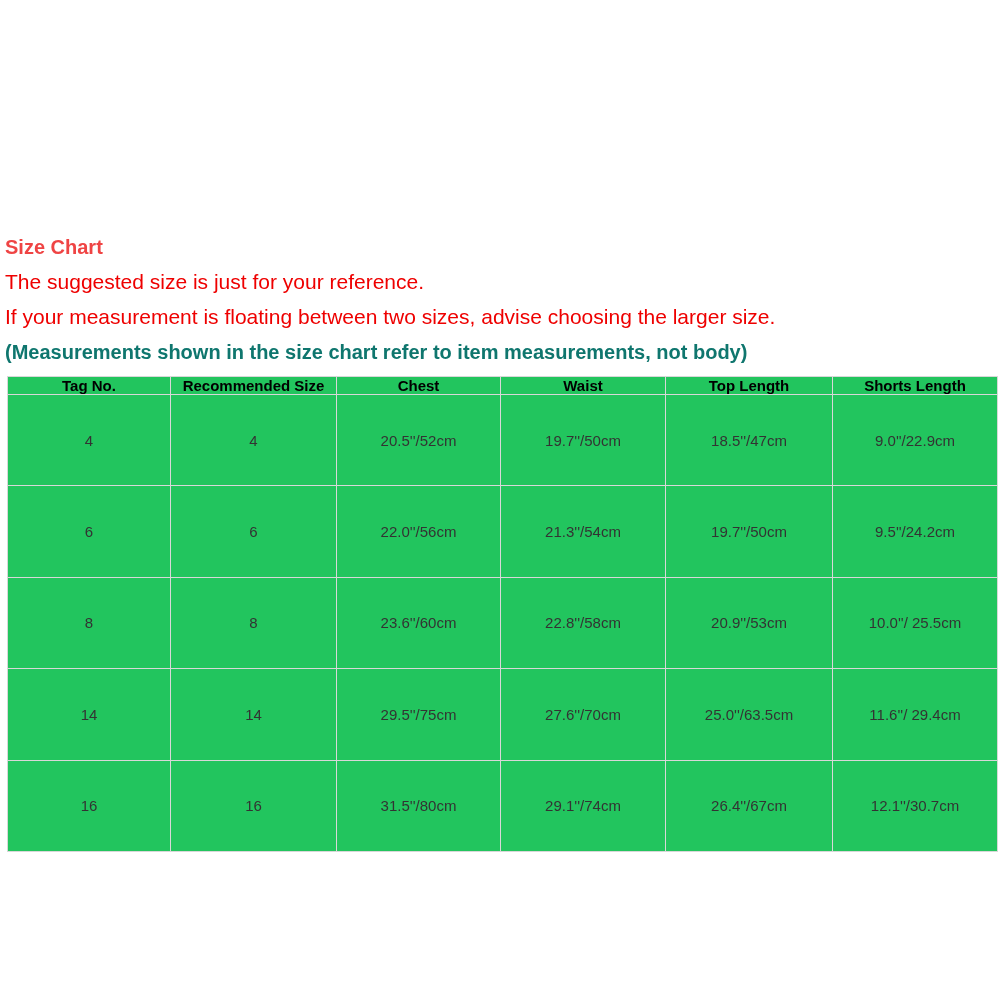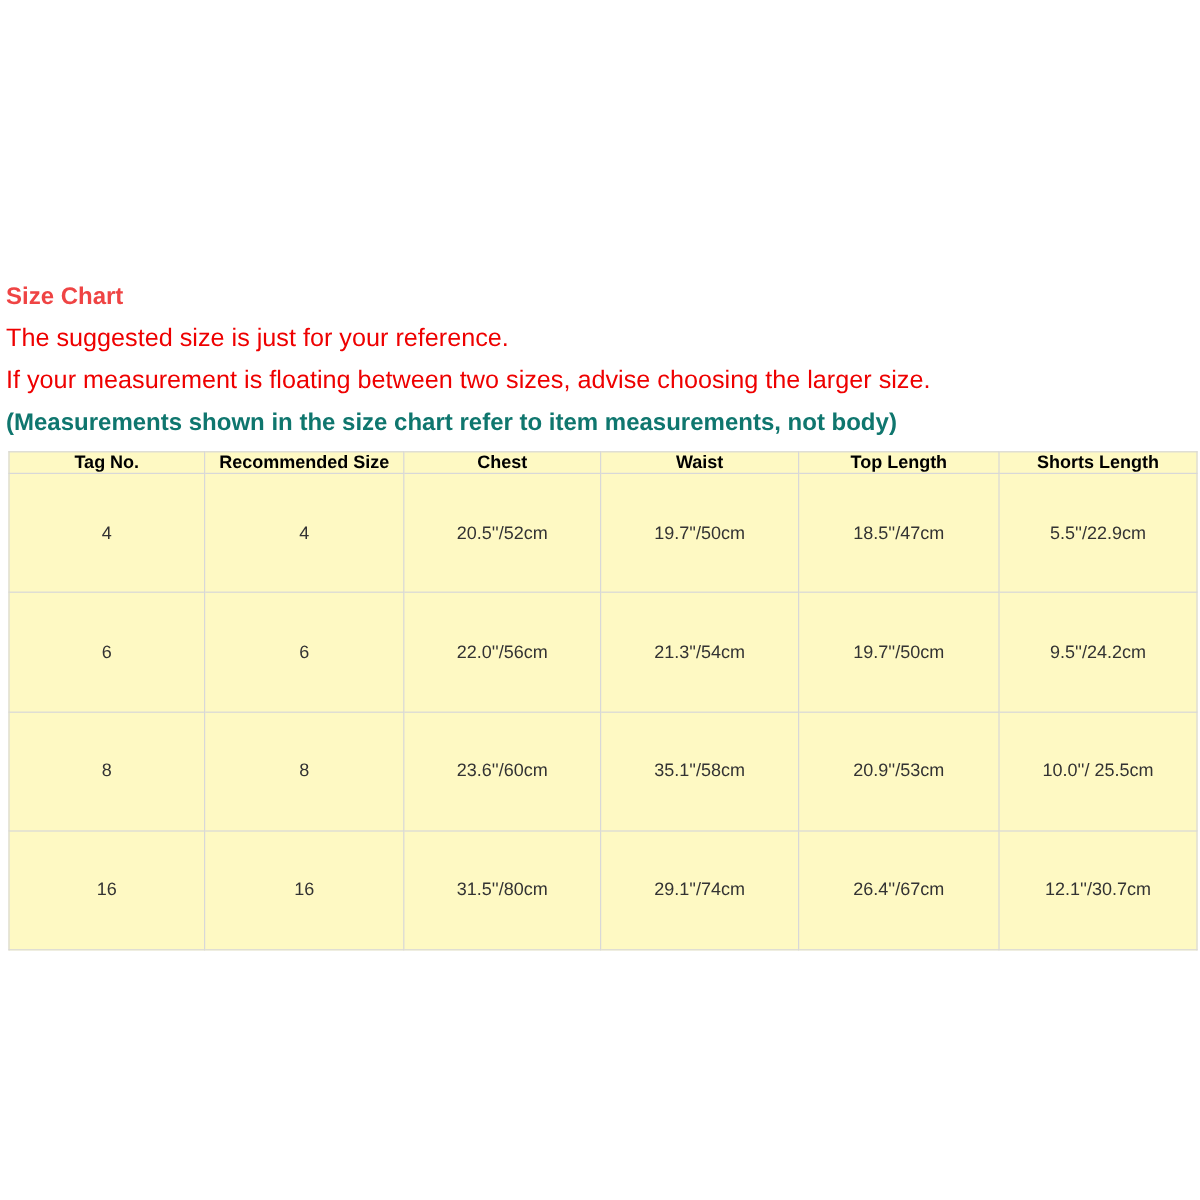--- a/index.html
+++ b/index.html
@@ -33,24 +33,24 @@
     font-weight: normal;
     white-space: nowrap;
   }
   .note.red { color: #ee0000; }
   .note.bold { color: #0f766e; font-weight: bold; font-size: 20px; }
   .size-table {
     position: absolute;
     left: 7px;
     top: 376px;
     width: 990px;
-    height: 416px;
+    height: 476px;
     border-collapse: collapse;
     table-layout: fixed;
-    background: #fef9c3;
+    background: #22c55e;
   }
   .size-table th, .size-table td {
     border: 1px solid #d8d8d8;
     text-align: center;
     vertical-align: middle;
     padding: 0;
     font-size: 15px;
     color: #333333;
     font-family: "Liberation Sans", sans-serif;
   }
@@ -90,37 +90,45 @@
           <th>Shorts Length</th>
         </tr>
       </thead>
     <tbody>
         <tr>
           <td>4</td>
           <td>4</td>
           <td>20.5''/52cm</td>
           <td>19.7''/50cm</td>
           <td>18.5''/47cm</td>
-          <td>5.5''/22.9cm</td>
+          <td>9.0''/22.9cm</td>
         </tr>
         <tr>
           <td>6</td>
           <td>6</td>
           <td>22.0''/56cm</td>
           <td>21.3''/54cm</td>
           <td>19.7''/50cm</td>
           <td>9.5''/24.2cm</td>
         </tr>
         <tr>
           <td>8</td>
           <td>8</td>
           <td>23.6''/60cm</td>
-          <td>35.1''/58cm</td>
+          <td>22.8''/58cm</td>
           <td>20.9''/53cm</td>
           <td>10.0''/ 25.5cm</td>
+        </tr>
+        <tr>
+          <td>14</td>
+          <td>14</td>
+          <td>29.5''/75cm</td>
+          <td>27.6''/70cm</td>
+          <td>25.0''/63.5cm</td>
+          <td>11.6''/ 29.4cm</td>
         </tr>
         <tr>
           <td>16</td>
           <td>16</td>
           <td>31.5''/80cm</td>
           <td>29.1''/74cm</td>
           <td>26.4''/67cm</td>
           <td>12.1''/30.7cm</td>
         </tr>
       </tbody>

